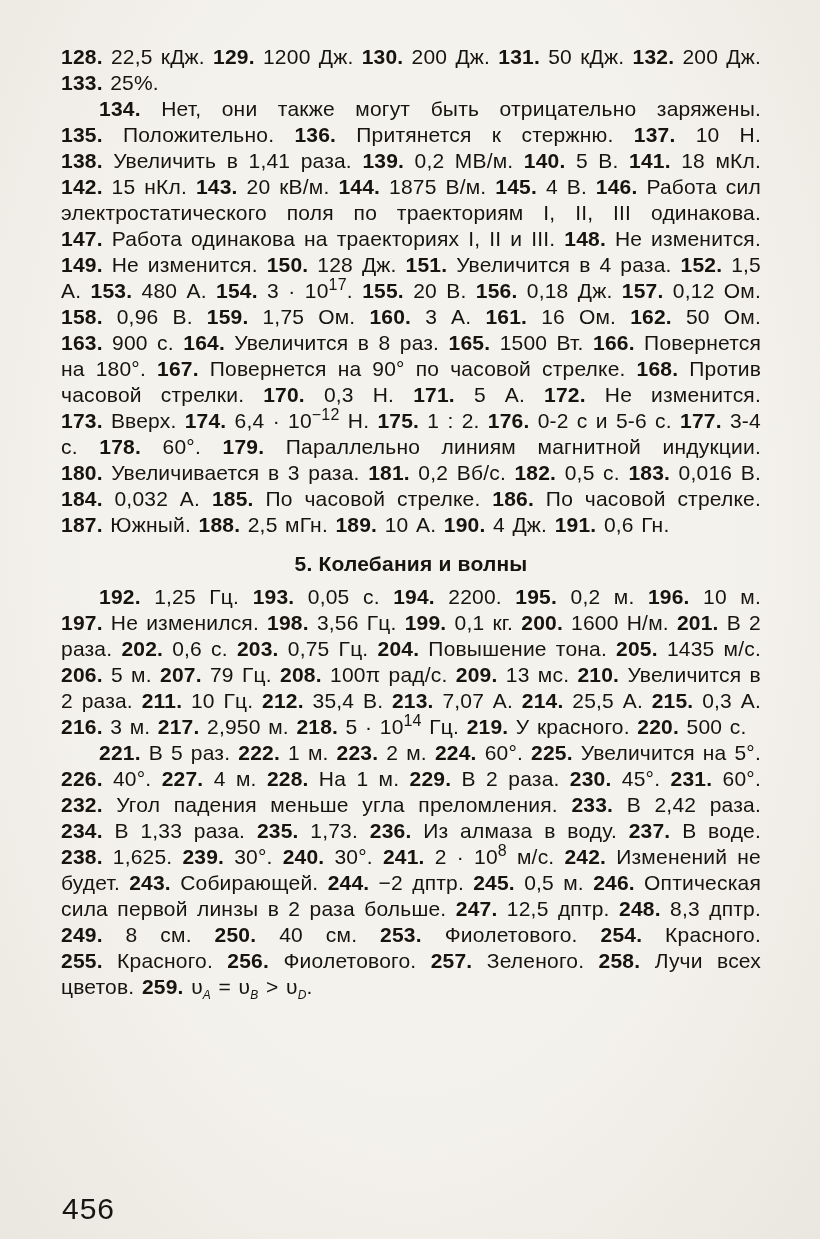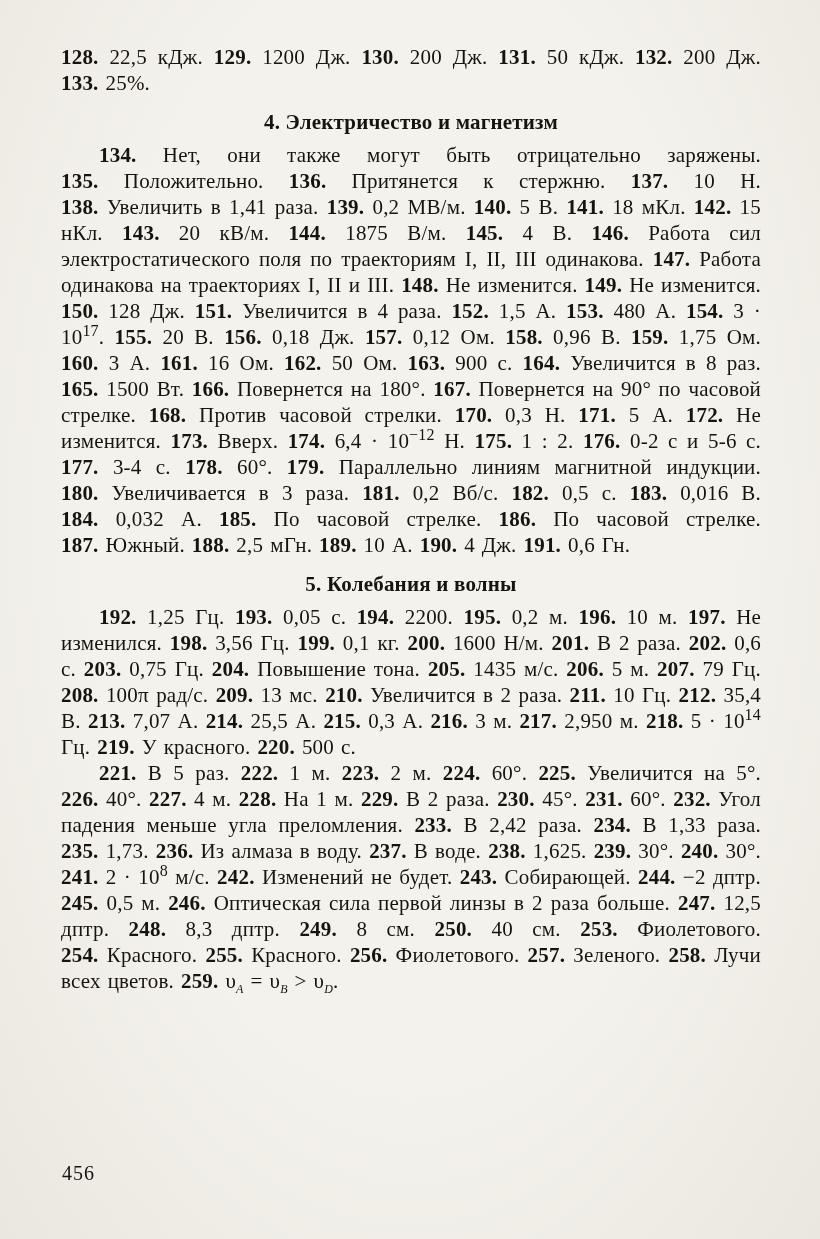--- a/index.html
+++ b/index.html
@@ -6,21 +6,21 @@
     margin: 0;
     padding: 0;
     background: #dedbd4;
   }
   .page {
     position: relative;
     width: 820px;
     height: 1239px;
     margin: 0;
     background: radial-gradient(ellipse at 50% 42%, #f4f2ec 55%, #eae7e0 100%);
-    font-family: Liberation Serif, serif;
+    font-family: Liberation Sans, sans-serif;
     color: #17140f;
     overflow: hidden;
   }
   .text-block {
     position: absolute;
     left: 61px;
     top: 44px;
     width: 700px;
   }
   .para {
@@ -49,35 +49,34 @@
     font-size: 21px;
     line-height: 26px;
     font-weight: bold;
     text-align: center;
     margin: 13px 0 7px 0;
     letter-spacing: 0.2px;
   }
   .page-number {
     position: absolute;
     left: 62px;
-    top: 1160px;
-    font-size: 20px;
+    top: 1196px;
+    font-size: 30px;
     line-height: 26px;
     letter-spacing: 1px;
   }
 </style>
 </head>
 <body>
 
 <div class="page">
   <div class="text-block">
 
     <p class="para no-indent"><b class="num">128.</b><span>&nbsp;22,5 кДж.</span> <b class="num">129.</b><span>&nbsp;1200 Дж.</span> <b class="num">130.</b><span>&nbsp;200 Дж.</span> <b class="num">131.</b><span>&nbsp;50 кДж.</span> <b class="num">132.</b><span>&nbsp;200 Дж.</span> <b class="num">133.</b><span>&nbsp;25%.</span></p>
 
-    <h2 class="heading">4. Электричество и магнетизм</h2>
 
     <p class="para"><b class="num">134.</b><span>&nbsp;Нет, они также могут быть отрицательно заряжены.</span> <b class="num">135.</b><span>&nbsp;Положительно.</span> <b class="num">136.</b><span>&nbsp;Притянется к стержню.</span> <b class="num">137.</b><span>&nbsp;10 Н.</span> <b class="num">138.</b><span>&nbsp;Увеличить в 1,41 раза.</span> <b class="num">139.</b><span>&nbsp;0,2 МВ/м.</span> <b class="num">140.</b><span>&nbsp;5 В.</span> <b class="num">141.</b><span>&nbsp;18 мКл.</span> <b class="num">142.</b><span>&nbsp;15 нКл.</span> <b class="num">143.</b><span>&nbsp;20 кВ/м.</span> <b class="num">144.</b><span>&nbsp;1875 В/м.</span> <b class="num">145.</b><span>&nbsp;4 В.</span> <b class="num">146.</b><span>&nbsp;Работа сил электростатического поля по траекториям I, II, III одинакова.</span> <b class="num">147.</b><span>&nbsp;Работа одинакова на траекториях I, II и III.</span> <b class="num">148.</b><span>&nbsp;Не изменится.</span> <b class="num">149.</b><span>&nbsp;Не изменится.</span> <b class="num">150.</b><span>&nbsp;128 Дж.</span> <b class="num">151.</b><span>&nbsp;Увеличится в 4 раза.</span> <b class="num">152.</b><span>&nbsp;1,5 А.</span> <b class="num">153.</b><span>&nbsp;480 А.</span> <b class="num">154.</b><span>&nbsp;3 · 10<sup>17</sup>.</span> <b class="num">155.</b><span>&nbsp;20 В.</span> <b class="num">156.</b><span>&nbsp;0,18 Дж.</span> <b class="num">157.</b><span>&nbsp;0,12 Ом.</span> <b class="num">158.</b><span>&nbsp;0,96 В.</span> <b class="num">159.</b><span>&nbsp;1,75 Ом.</span> <b class="num">160.</b><span>&nbsp;3 А.</span> <b class="num">161.</b><span>&nbsp;16 Ом.</span> <b class="num">162.</b><span>&nbsp;50 Ом.</span> <b class="num">163.</b><span>&nbsp;900 с.</span> <b class="num">164.</b><span>&nbsp;Увеличится в 8 раз.</span> <b class="num">165.</b><span>&nbsp;1500 Вт.</span> <b class="num">166.</b><span>&nbsp;Повернется на 180°.</span> <b class="num">167.</b><span>&nbsp;Повернется на 90° по часовой стрелке.</span> <b class="num">168.</b><span>&nbsp;Против часовой стрелки.</span> <b class="num">170.</b><span>&nbsp;0,3 Н.</span> <b class="num">171.</b><span>&nbsp;5 А.</span> <b class="num">172.</b><span>&nbsp;Не изменится.</span> <b class="num">173.</b><span>&nbsp;Вверх.</span> <b class="num">174.</b><span>&nbsp;6,4 · 10<sup>−12</sup> Н.</span> <b class="num">175.</b><span>&nbsp;1 : 2.</span> <b class="num">176.</b><span>&nbsp;0-2 с и 5-6 с.</span> <b class="num">177.</b><span>&nbsp;3-4 с.</span> <b class="num">178.</b><span>&nbsp;60°.</span> <b class="num">179.</b><span>&nbsp;Параллельно линиям магнитной индукции.</span> <b class="num">180.</b><span>&nbsp;Увеличивается в 3 раза.</span> <b class="num">181.</b><span>&nbsp;0,2 Вб/с.</span> <b class="num">182.</b><span>&nbsp;0,5 с.</span> <b class="num">183.</b><span>&nbsp;0,016 В.</span> <b class="num">184.</b><span>&nbsp;0,032 А.</span> <b class="num">185.</b><span>&nbsp;По часовой стрелке.</span> <b class="num">186.</b><span>&nbsp;По часовой стрелке.</span> <b class="num">187.</b><span>&nbsp;Южный.</span> <b class="num">188.</b><span>&nbsp;2,5 мГн.</span> <b class="num">189.</b><span>&nbsp;10 А.</span> <b class="num">190.</b><span>&nbsp;4 Дж.</span> <b class="num">191.</b><span>&nbsp;0,6 Гн.</span></p>
 
     <h2 class="heading">5. Колебания и волны</h2>
 
     <p class="para"><b class="num">192.</b><span>&nbsp;1,25 Гц.</span> <b class="num">193.</b><span>&nbsp;0,05 с.</span> <b class="num">194.</b><span>&nbsp;2200.</span> <b class="num">195.</b><span>&nbsp;0,2 м.</span> <b class="num">196.</b><span>&nbsp;10 м.</span> <b class="num">197.</b><span>&nbsp;Не изменился.</span> <b class="num">198.</b><span>&nbsp;3,56 Гц.</span> <b class="num">199.</b><span>&nbsp;0,1 кг.</span> <b class="num">200.</b><span>&nbsp;1600 Н/м.</span> <b class="num">201.</b><span>&nbsp;В 2 раза.</span> <b class="num">202.</b><span>&nbsp;0,6 с.</span> <b class="num">203.</b><span>&nbsp;0,75 Гц.</span> <b class="num">204.</b><span>&nbsp;Повышение тона.</span> <b class="num">205.</b><span>&nbsp;1435 м/с.</span> <b class="num">206.</b><span>&nbsp;5 м.</span> <b class="num">207.</b><span>&nbsp;79 Гц.</span> <b class="num">208.</b><span>&nbsp;100π рад/с.</span> <b class="num">209.</b><span>&nbsp;13 мс.</span> <b class="num">210.</b><span>&nbsp;Увеличится в 2 раза.</span> <b class="num">211.</b><span>&nbsp;10 Гц.</span> <b class="num">212.</b><span>&nbsp;35,4 В.</span> <b class="num">213.</b><span>&nbsp;7,07 А.</span> <b class="num">214.</b><span>&nbsp;25,5 А.</span> <b class="num">215.</b><span>&nbsp;0,3 А.</span> <b class="num">216.</b><span>&nbsp;3 м.</span> <b class="num">217.</b><span>&nbsp;2,950 м.</span> <b class="num">218.</b><span>&nbsp;5 · 10<sup>14</sup> Гц.</span> <b class="num">219.</b><span>&nbsp;У красного.</span> <b class="num">220.</b><span>&nbsp;500 с.</span></p>
 
 
     <p class="para"><b class="num">221.</b><span>&nbsp;В 5 раз.</span> <b class="num">222.</b><span>&nbsp;1 м.</span> <b class="num">223.</b><span>&nbsp;2 м.</span> <b class="num">224.</b><span>&nbsp;60°.</span> <b class="num">225.</b><span>&nbsp;Увеличится на 5°.</span> <b class="num">226.</b><span>&nbsp;40°.</span> <b class="num">227.</b><span>&nbsp;4 м.</span> <b class="num">228.</b><span>&nbsp;На 1 м.</span> <b class="num">229.</b><span>&nbsp;В 2 раза.</span> <b class="num">230.</b><span>&nbsp;45°.</span> <b class="num">231.</b><span>&nbsp;60°.</span> <b class="num">232.</b><span>&nbsp;Угол падения меньше угла преломления.</span> <b class="num">233.</b><span>&nbsp;В 2,42 раза.</span> <b class="num">234.</b><span>&nbsp;В 1,33 раза.</span> <b class="num">235.</b><span>&nbsp;1,73.</span> <b class="num">236.</b><span>&nbsp;Из алмаза в воду.</span> <b class="num">237.</b><span>&nbsp;В воде.</span> <b class="num">238.</b><span>&nbsp;1,625.</span> <b class="num">239.</b><span>&nbsp;30°.</span> <b class="num">240.</b><span>&nbsp;30°.</span> <b class="num">241.</b><span>&nbsp;2 · 10<sup>8</sup> м/с.</span> <b class="num">242.</b><span>&nbsp;Изменений не будет.</span> <b class="num">243.</b><span>&nbsp;Собирающей.</span> <b class="num">244.</b><span>&nbsp;−2 дптр.</span> <b class="num">245.</b><span>&nbsp;0,5 м.</span> <b class="num">246.</b><span>&nbsp;Оптическая сила первой линзы в 2 раза больше.</span> <b class="num">247.</b><span>&nbsp;12,5 дптр.</span> <b class="num">248.</b><span>&nbsp;8,3 дптр.</span> <b class="num">249.</b><span>&nbsp;8 см.</span> <b class="num">250.</b><span>&nbsp;40 см.</span> <b class="num">253.</b><span>&nbsp;Фиолетового.</span> <b class="num">254.</b><span>&nbsp;Красного.</span> <b class="num">255.</b><span>&nbsp;Красного.</span> <b class="num">256.</b><span>&nbsp;Фиолетового.</span> <b class="num">257.</b><span>&nbsp;Зеленого.</span> <b class="num">258.</b><span>&nbsp;Лучи всех цветов.</span> <b class="num">259.</b><span>&nbsp;υ<sub>A</sub> = υ<sub>B</sub> &gt; υ<sub>D</sub>.</span></p>
 

